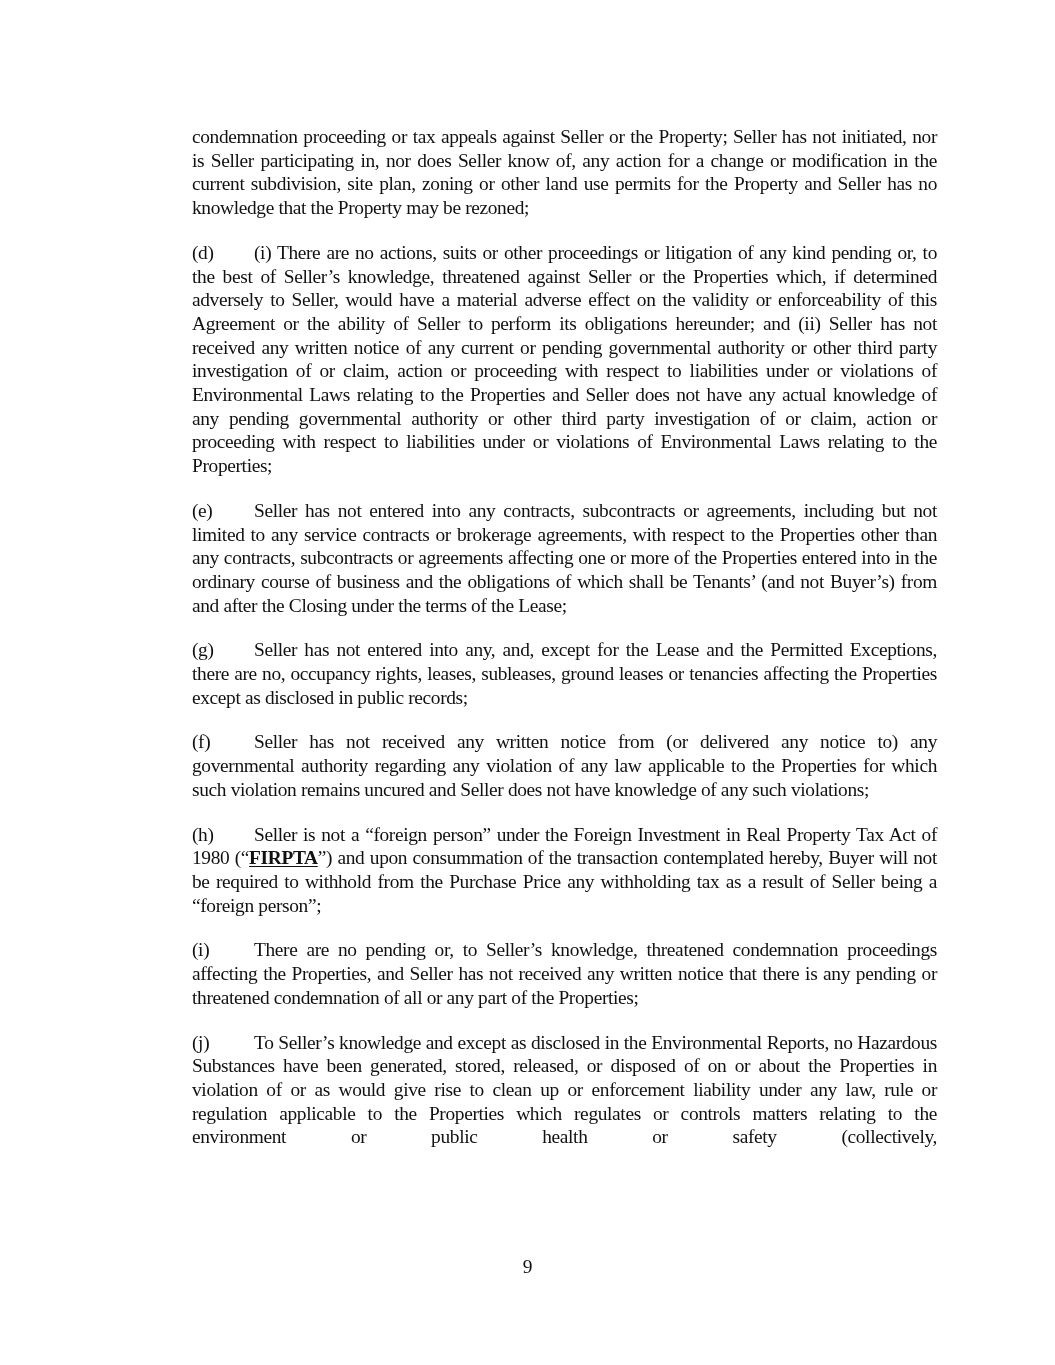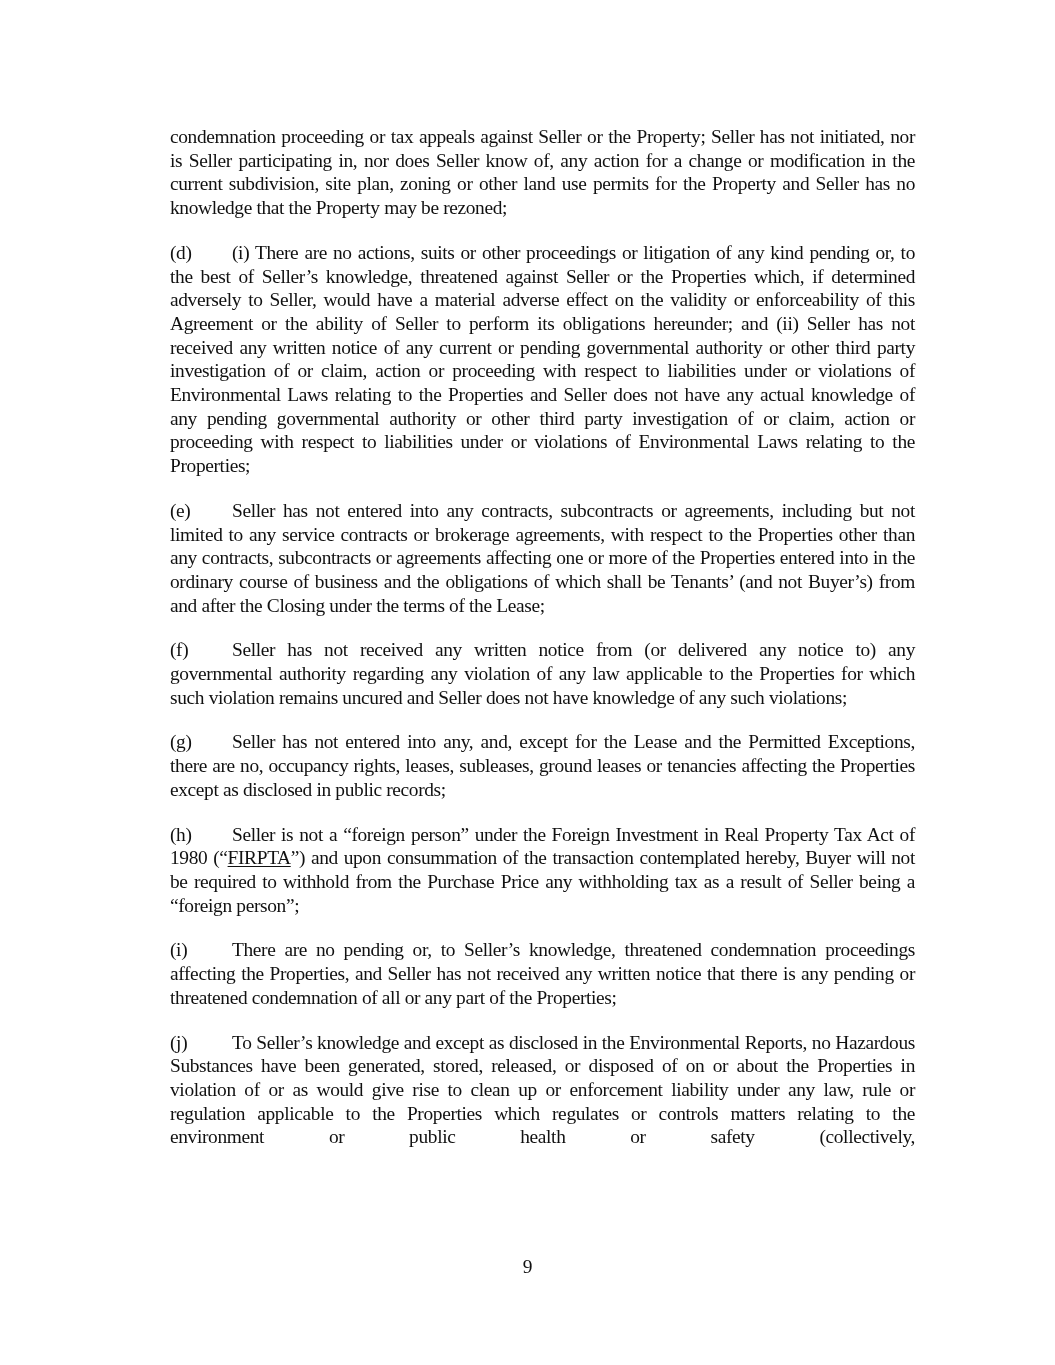--- a/index.html
+++ b/index.html
@@ -16,21 +16,21 @@
     .page {
       position: absolute;
       left: 0;
       top: 0;
       width: 1055px;
       height: 1365px;
       background: #ffffff;
     }
     .content {
       position: absolute;
-      left: 170px;
+      left: 192px;
       top: 125px;
       width: 745px;
       font-family: "Liberation Serif", "DejaVu Serif", serif;
       font-size: 19.4px;
       line-height: 23.7px;
       color: #111111;
       letter-spacing: -0.35px;
       word-spacing: 0px;
     }
     .para {
@@ -40,21 +40,21 @@
     }
     .para .label {
       display: inline-block;
       width: 62px;
     }
     .para.cont-last {
       text-align-last: justify;
       margin-top: 8px;
     }
     .defined-term {
-      font-weight: normal;
+      font-weight: bold;
       text-decoration: underline;
       text-underline-offset: 2px;
     }
     .page-number {
       position: absolute;
       left: 0;
       width: 1055px;
       top: 1256px;
       text-align: center;
       font-family: "Liberation Serif", "DejaVu Serif", serif;
@@ -74,25 +74,25 @@
 
     <p class="para">
       <span class="label">(d)</span><span>(i) There are no actions, suits or other proceedings or litigation of any kind pending or, to the best of Seller’s knowledge, threatened against Seller or the Properties which, if determined adversely to Seller, would have a material adverse effect on the validity or enforceability of this Agreement or the ability of Seller to perform its obligations hereunder; and (ii) Seller has not received any written notice of any current or pending governmental authority or other third party investigation of or claim, action or proceeding with respect to liabilities under or violations of Environmental Laws relating to the Properties and Seller does not have any actual knowledge of any pending governmental authority or other third party investigation of or claim, action or proceeding with respect to liabilities under or violations of Environmental Laws relating to the Properties;</span>
     </p>
 
     <p class="para">
       <span class="label">(e)</span><span>Seller has not entered into any contracts, subcontracts or agreements, including but not limited to any service contracts or brokerage agreements, with respect to the Properties other than any contracts, subcontracts or agreements affecting one or more of the Properties entered into in the ordinary course of business and the obligations of which shall be Tenants’ (and not Buyer’s) from and after the Closing under the terms of the Lease;</span>
     </p>
 
     <p class="para">
-      <span class="label">(f)</span><span>Seller has not received any written notice from (or delivered any notice to) any governmental authority regarding any violation of any law applicable to the Properties for which such violation remains uncured and Seller does not have knowledge of any such violations;</span>
+      <span class="label">(g)</span><span>Seller has not entered into any, and, except for the Lease and the Permitted Exceptions, there are no, occupancy rights, leases, subleases, ground leases or tenancies affecting the Properties except as disclosed in public records;</span>
     </p>
 
     <p class="para">
-      <span class="label">(g)</span><span>Seller has not entered into any, and, except for the Lease and the Permitted Exceptions, there are no, occupancy rights, leases, subleases, ground leases or tenancies affecting the Properties except as disclosed in public records;</span>
+      <span class="label">(f)</span><span>Seller has not received any written notice from (or delivered any notice to) any governmental authority regarding any violation of any law applicable to the Properties for which such violation remains uncured and Seller does not have knowledge of any such violations;</span>
     </p>
 
     <p class="para">
       <span class="label">(h)</span><span>Seller is not a “foreign person” under the Foreign Investment in Real Property Tax Act of 1980 (“</span><span class="defined-term">FIRPTA</span><span>”) and upon consummation of the transaction contemplated hereby, Buyer will not be required to withhold from the Purchase Price any withholding tax as a result of Seller being a “foreign person”;</span>
     </p>
 
     <p class="para">
       <span class="label">(i)</span><span>There are no pending or, to Seller’s knowledge, threatened condemnation proceedings affecting the Properties, and Seller has not received any written notice that there is any pending or threatened condemnation of all or any part of the Properties;</span>
     </p>
 

